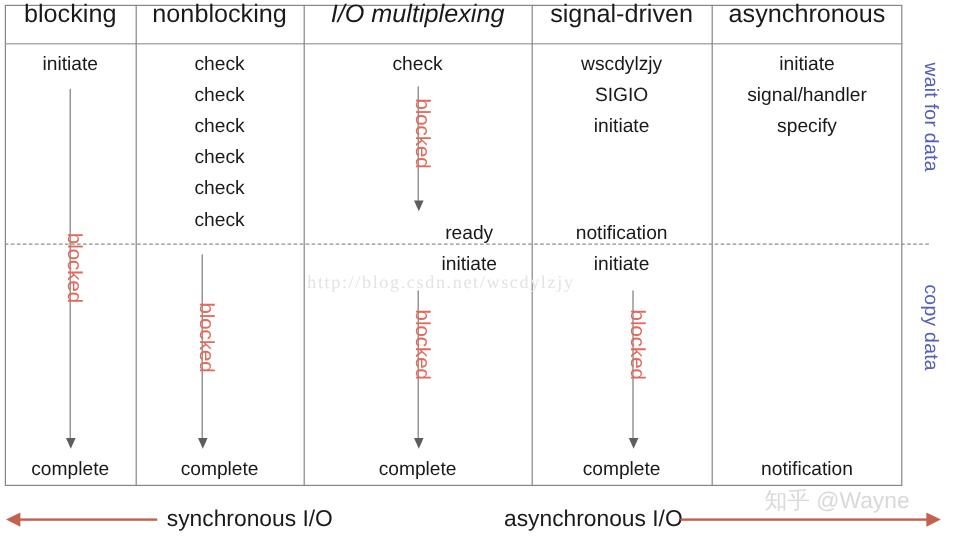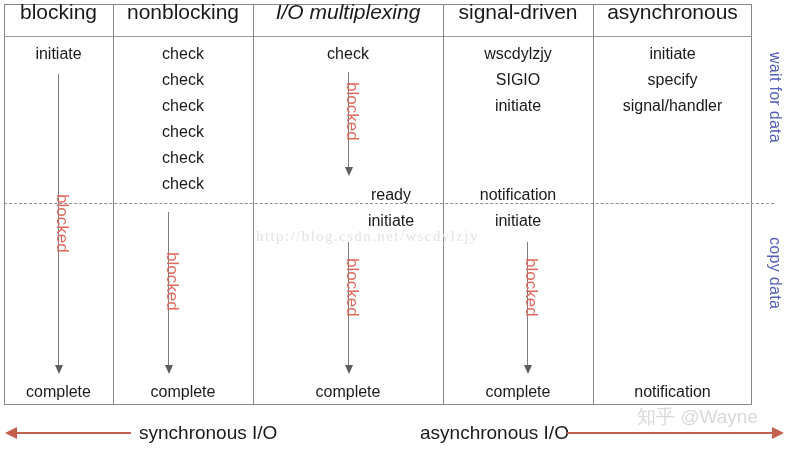--- a/index.html
+++ b/index.html
@@ -227,22 +227,22 @@
     <div>initiate</div>
   </div>
   <div class="v-arrow" style="left:527px;top:242px;height:124px;"></div>
   <div class="blocked-label" style="left:541px;top:258px;">blocked</div>
   <div class="col-body" style="left:443px;width:150px;top:379px;">
     <div>complete</div>
   </div>
 
   <div class="col-body" style="left:593px;width:159px;top:41px;">
     <div>initiate</div>
+    <div>signal/handler</div>
     <div>specify</div>
-    <div>signal/handler</div>
   </div>
   <div class="col-body" style="left:593px;width:159px;top:379px;">
     <div>notification</div>
   </div>
 
   <div class="dash-line"></div>
 
   <div class="side-label" style="left:784px;top:52px;">wait for data</div>
   <div class="side-label" style="left:784px;top:237px;">copy data</div>
 

